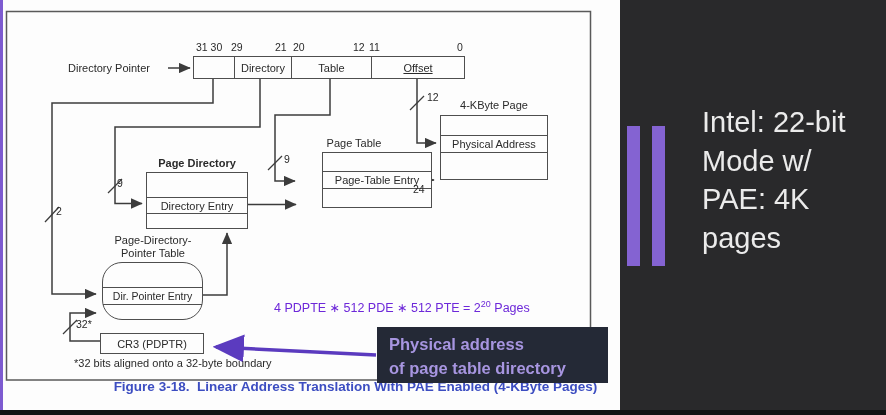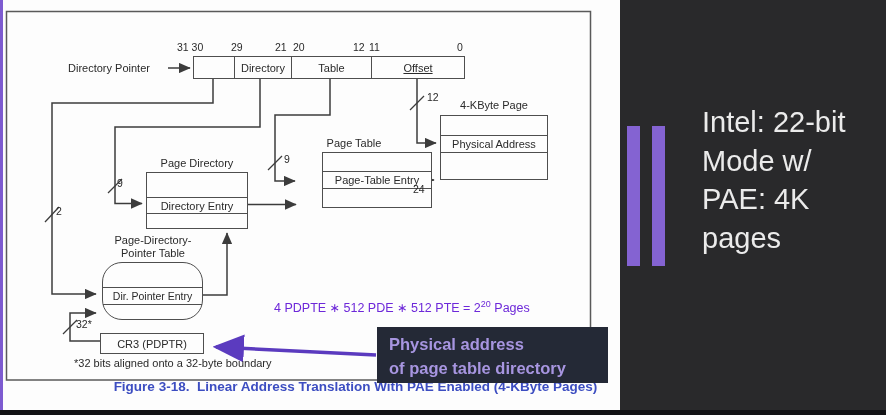--- a/index.html
+++ b/index.html
@@ -110,38 +110,38 @@
       <path d="M410 110 L424 96"></path>
       <path d="M411 189 L427 172"></path>
       <path d="M63 334 L77 320"></path>
     </g>
 
     <path d="M376 355 L216 347" fill="none" stroke="#5b3bbf" stroke-width="3.5" marker-end="url(#pah)"></path>
   </svg>
 
   <div class="dlabel ctr" style="left:193px;top:26px;width:272px;margin-top:28px;">Linear Address</div>
 
-  <div class="bit" style="left:177px;top:42px;">31 30</div>
+  <div class="bit" style="left:196px;top:42px;">31 30</div>
   <div class="bit" style="left:231px;top:42px;">29</div>
   <div class="bit" style="left:275px;top:42px;">21</div>
   <div class="bit" style="left:293px;top:42px;">20</div>
   <div class="bit" style="left:353px;top:42px;">12</div>
   <div class="bit" style="left:369px;top:42px;">11</div>
   <div class="bit" style="left:457px;top:42px;">0</div>
 
   <div class="dlabel" style="left:68px;top:61.5px;">Directory Pointer</div>
 
   <div id="la-box" class="box">
     <div class="seg" style="width:40px;"></div>
     <div class="seg" style="width:57px;">Directory</div>
     <div class="seg" style="width:80px;">Table</div>
     <div class="seg" style="flex:1;text-decoration:underline;">Offset</div>
   </div>
 
-  <div class="dlabel ctr" style="left:146px;top:157px;width:102px;">Page Directory</div>
+  <div class="dlabel ctr" style="left:146px;top:157px;width:102px;font-weight:bold;">Page Directory</div>
   <div class="box" style="left:146px;top:172px;width:102px;height:57px;">
     <div class="entry-row" style="top:24px;height:17px;">Directory Entry</div>
   </div>
 
   <div class="dlabel ctr" style="left:299px;top:137px;width:110px;">Page Table</div>
   <div class="box" style="left:299px;top:152px;width:110px;height:56px;margin-left:23px;">
     <div class="entry-row" style="top:18px;height:18px;">Page-Table Entry</div>
   </div>
 
   <div class="dlabel ctr" style="left:440px;top:99px;width:108px;">4-KByte Page</div>

